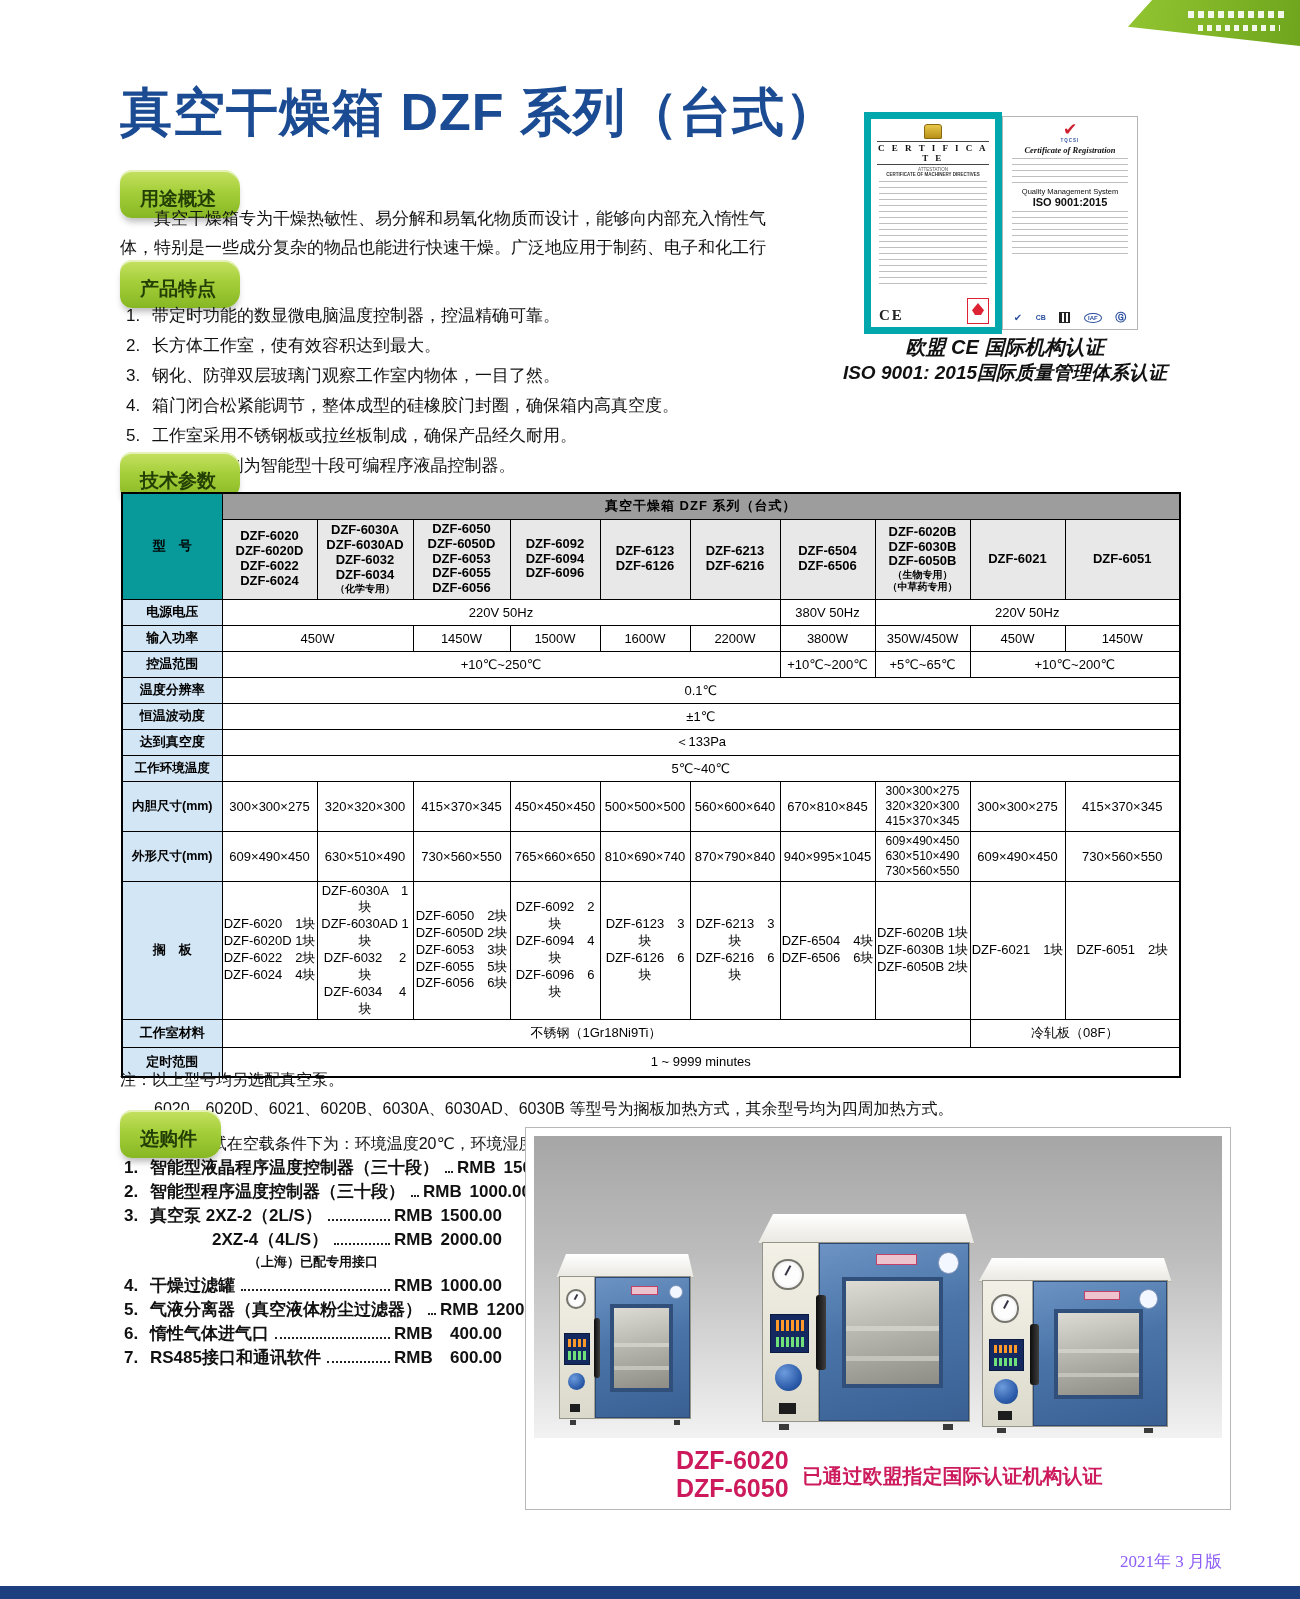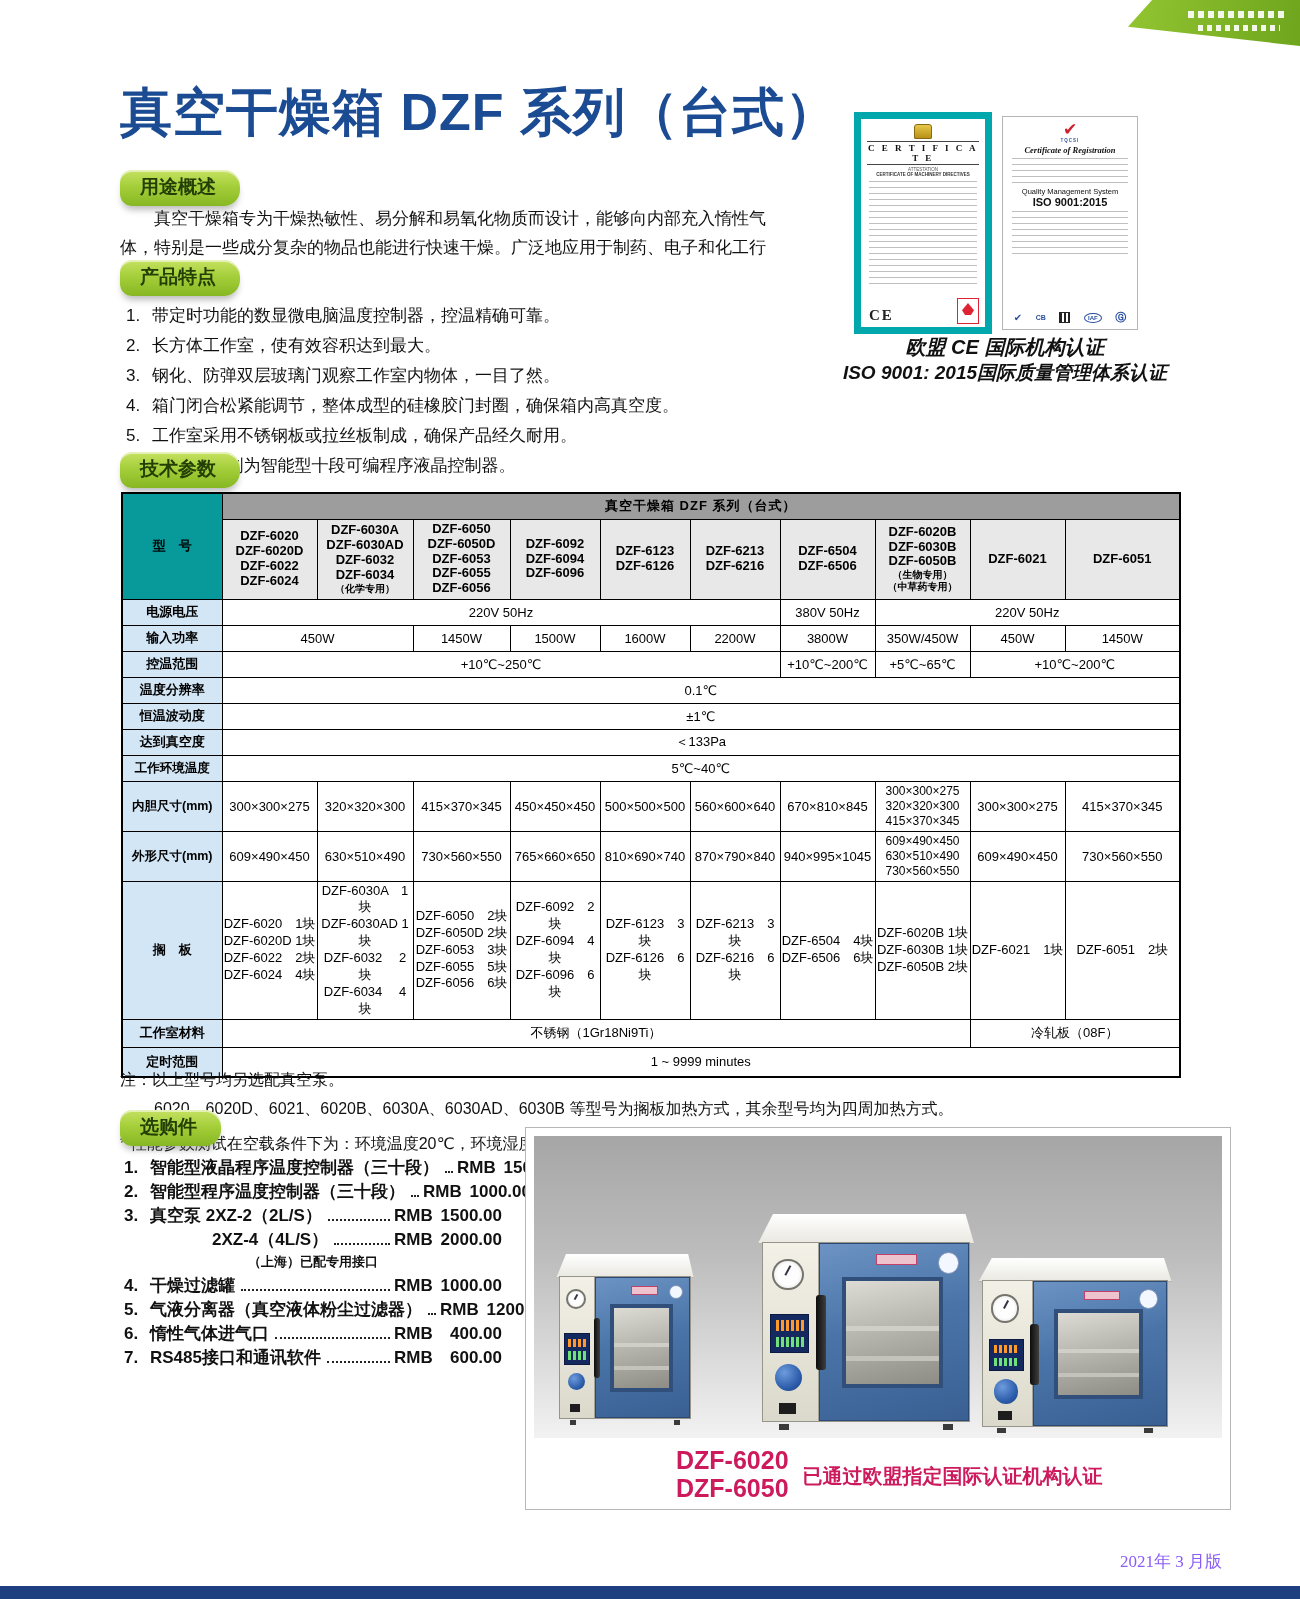--- a/index.html
+++ b/index.html
@@ -12,40 +12,40 @@
           clip-path:polygon(14% 0,100% 0,100% 100%,0 58%);}
   .ribbon-marks{position:absolute;right:12px;top:8px;width:100px;height:28px;opacity:.9;
           background:
             repeating-linear-gradient(90deg,#fff 0 6px,transparent 6px 10px) 0 3px/100px 7px no-repeat,
             repeating-linear-gradient(90deg,#fff 0 5px,transparent 5px 9px) 10px 17px/82px 6px no-repeat;}
 
   .title{position:absolute;left:120px;top:78px;margin:0;font-size:52px;font-weight:bold;
          color:#1b4b92;letter-spacing:1px;white-space:nowrap;}
 
   
-  .badge{position:absolute;display:inline-block;text-align:center;padding:4px 24px 6px 20px;
+  .badge{position:absolute;display:inline-block;text-align:center;padding:16px 24px 6px 20px;
          background:linear-gradient(180deg,#c6e162 0%,#a5cf3a 45%,#86b723 100%);
          border-radius:12px 16px 16px 12px;font-size:19px;font-weight:bold;color:#243f06;
          box-shadow:0 6px 6px -2px rgba(110,110,110,.45), inset 0 2px 0 rgba(255,255,255,.55);}
   .b-usage{left:120px;top:170px;}
   .b-feat {left:120px;top:260px;}
   .b-spec {left:120px;top:452px;}
   .b-opt  {left:120px;top:1110px;}
 
   .para{position:absolute;left:120px;top:204px;width:668px;margin:0;font-size:17px;
         line-height:1.72;text-indent:2em;font-weight:500;}
 
   .features{position:absolute;left:126px;top:304px;width:700px;}
   .feat{display:flex;font-size:17px;font-weight:500;margin-bottom:7px;line-height:1.0;padding:3px 0;}
   .fnum{width:26px;flex:none;}
 
   
   .certs{position:absolute;left:840px;top:108px;width:330px;height:270px;}
   .cert{position:absolute;box-sizing:border-box;}
-  .cert-left{left:14px;top:4px;width:138px;height:222px;background:#fff;border:7px solid #00a7ad;}
+  .cert-left{left:24px;top:4px;width:138px;height:222px;background:#fff;border:7px solid #00a7ad;}
   .cert-emblem{width:16px;height:13px;margin:5px auto 2px;background:linear-gradient(#e7c84a,#b89018);
                border-radius:3px 3px 1px 1px;border:1px solid #8a6a10;}
   .cert-title{font-family:"Liberation Serif",serif;font-size:9px;font-weight:bold;letter-spacing:2.5px;
               text-align:center;border-top:1px solid #444;border-bottom:1px solid #444;margin:0 6px;padding:1px 0;}
   .cert-sub1{font-size:4.5px;text-align:center;color:#555;margin-top:2px;}
   .cert-sub2{font-size:4.5px;text-align:center;color:#333;font-weight:bold;}
   .cert-lines{margin:4px 8px 0;height:104px;opacity:.55;
               background:repeating-linear-gradient(180deg,#8a8a8a 0 1px,transparent 1px 6px);}
   .cert-foot{position:absolute;bottom:3px;left:8px;right:6px;display:flex;align-items:flex-end;justify-content:space-between;}
   .ce-mark{font-family:"Liberation Serif",serif;font-size:15px;font-weight:bold;letter-spacing:2px;color:#222;}

